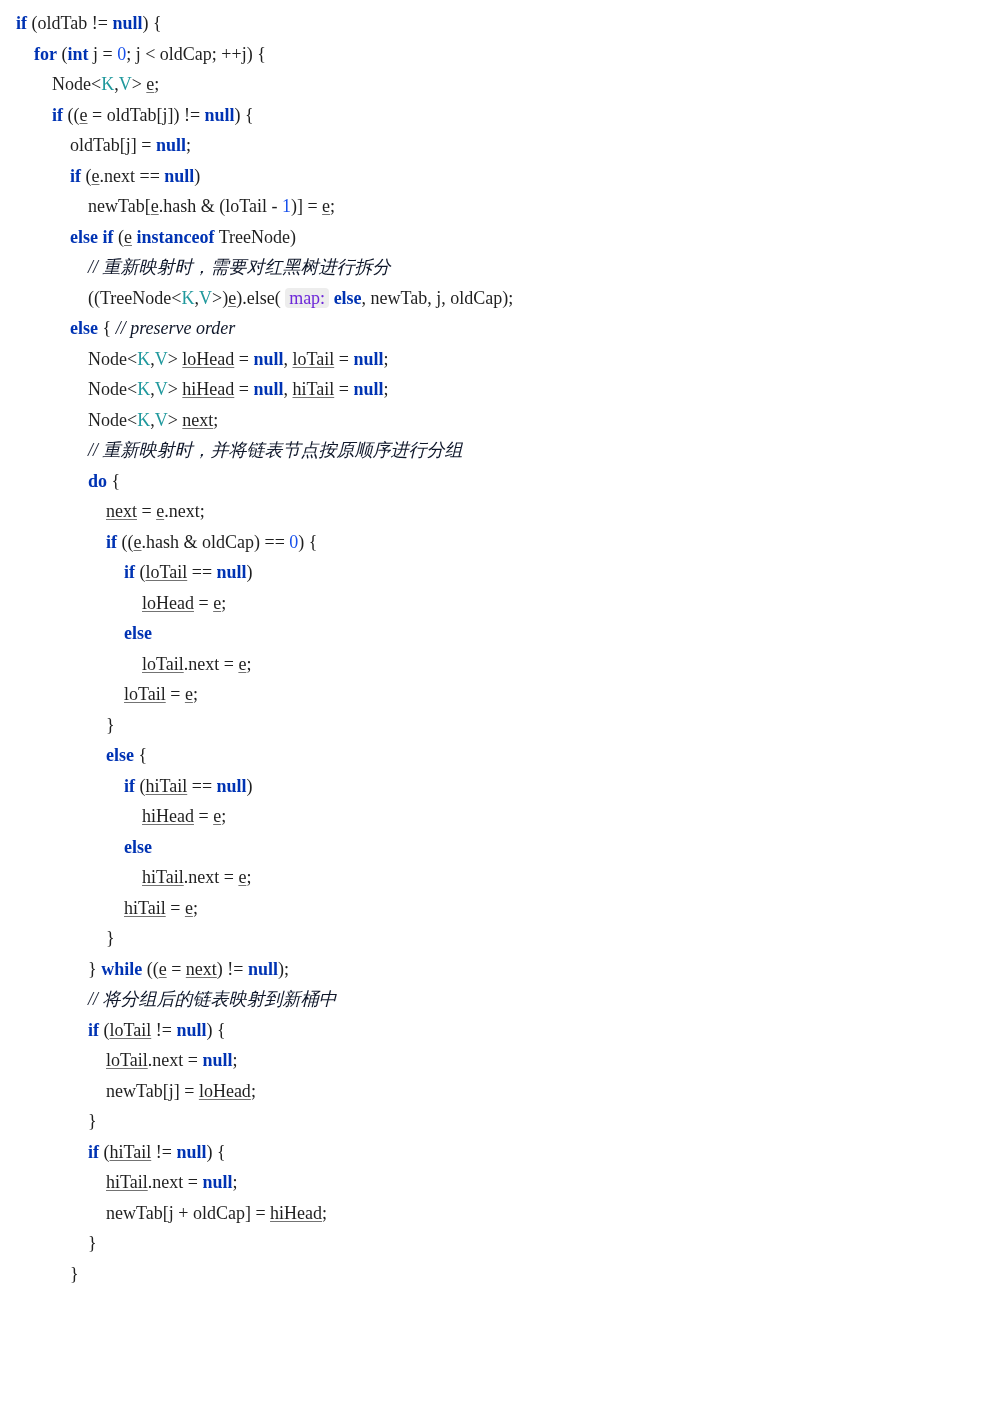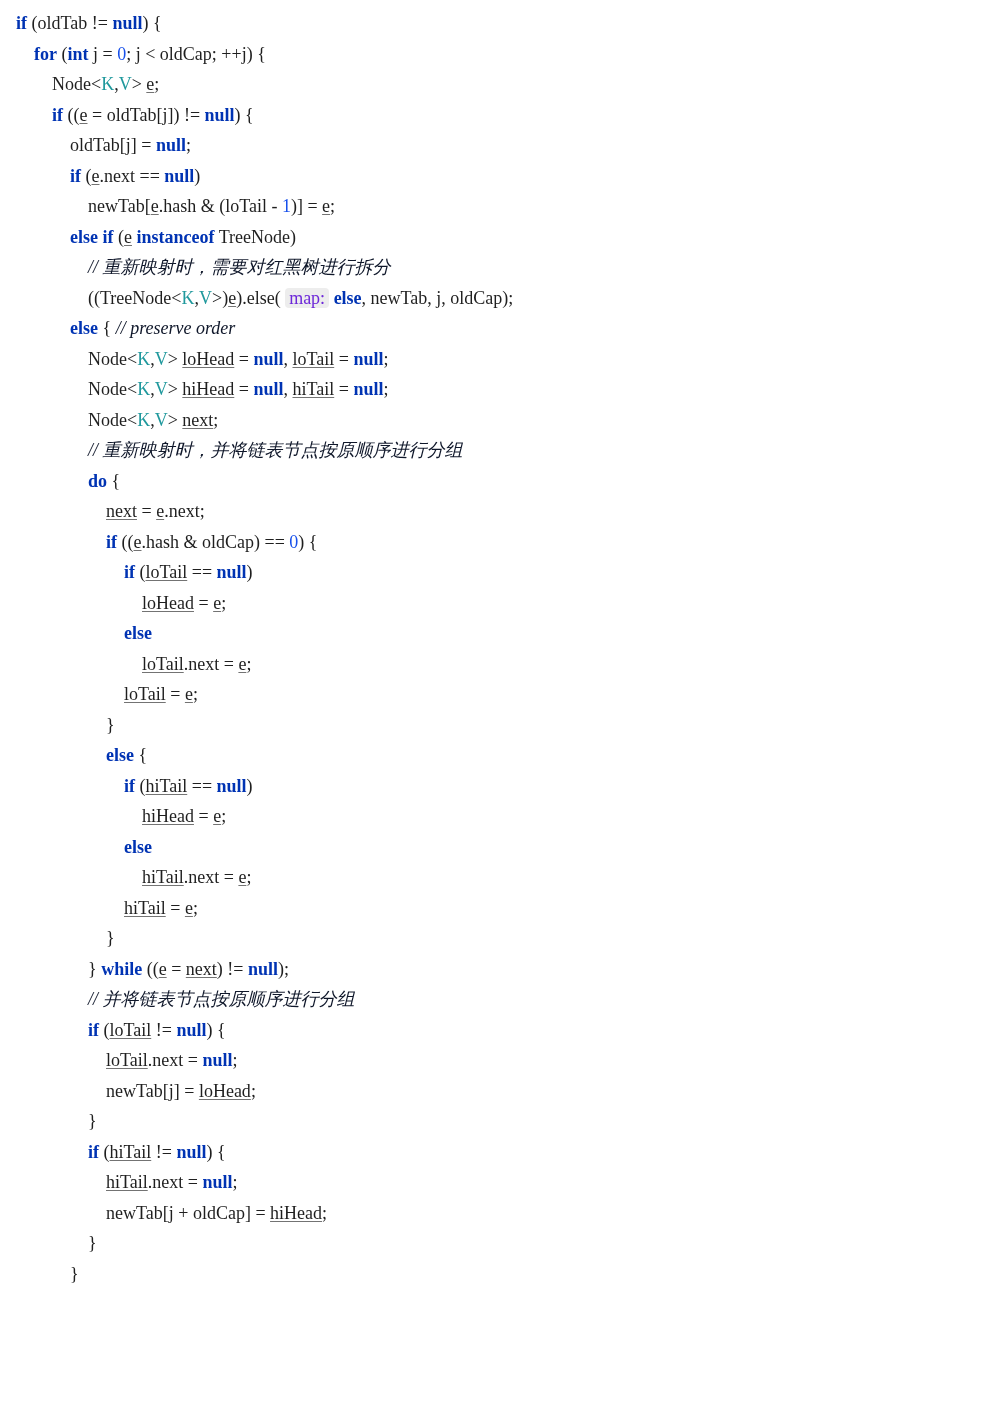--- a/index.html
+++ b/index.html
@@ -53,21 +53,21 @@
                         <span class="u">loTail</span> = <span class="u">e</span>;
                     }
                     <span class="kw">else</span> {
                         <span class="kw">if</span> (<span class="u">hiTail</span> == <span class="kw">null</span>)
                             <span class="u">hiHead</span> = <span class="u">e</span>;
                         <span class="kw">else</span>
                             <span class="u">hiTail</span>.<span>next</span> = <span class="u">e</span>;
                         <span class="u">hiTail</span> = <span class="u">e</span>;
                     }
                 } <span class="kw">while</span> ((<span class="u">e</span> = <span class="u">next</span>) != <span class="kw">null</span>);
-                <span class="cmt">// 并将链表节点按原顺序进行分组</span>
+                <span class="cmt">// 将分组后的链表映射到新桶中</span>
                 <span class="kw">if</span> (<span class="u">loTail</span> != <span class="kw">null</span>) {
                     <span class="u">loTail</span>.<span>next</span> = <span class="kw">null</span>;
                     <span>newTab</span>[<span>j</span>] = <span class="u">loHead</span>;
                 }
                 <span class="kw">if</span> (<span class="u">hiTail</span> != <span class="kw">null</span>) {
                     <span class="u">hiTail</span>.<span>next</span> = <span class="kw">null</span>;
                     <span>newTab</span>[<span>j</span> + <span>oldCap</span>] = <span class="u">hiHead</span>;
                 }
             }</pre>
 

